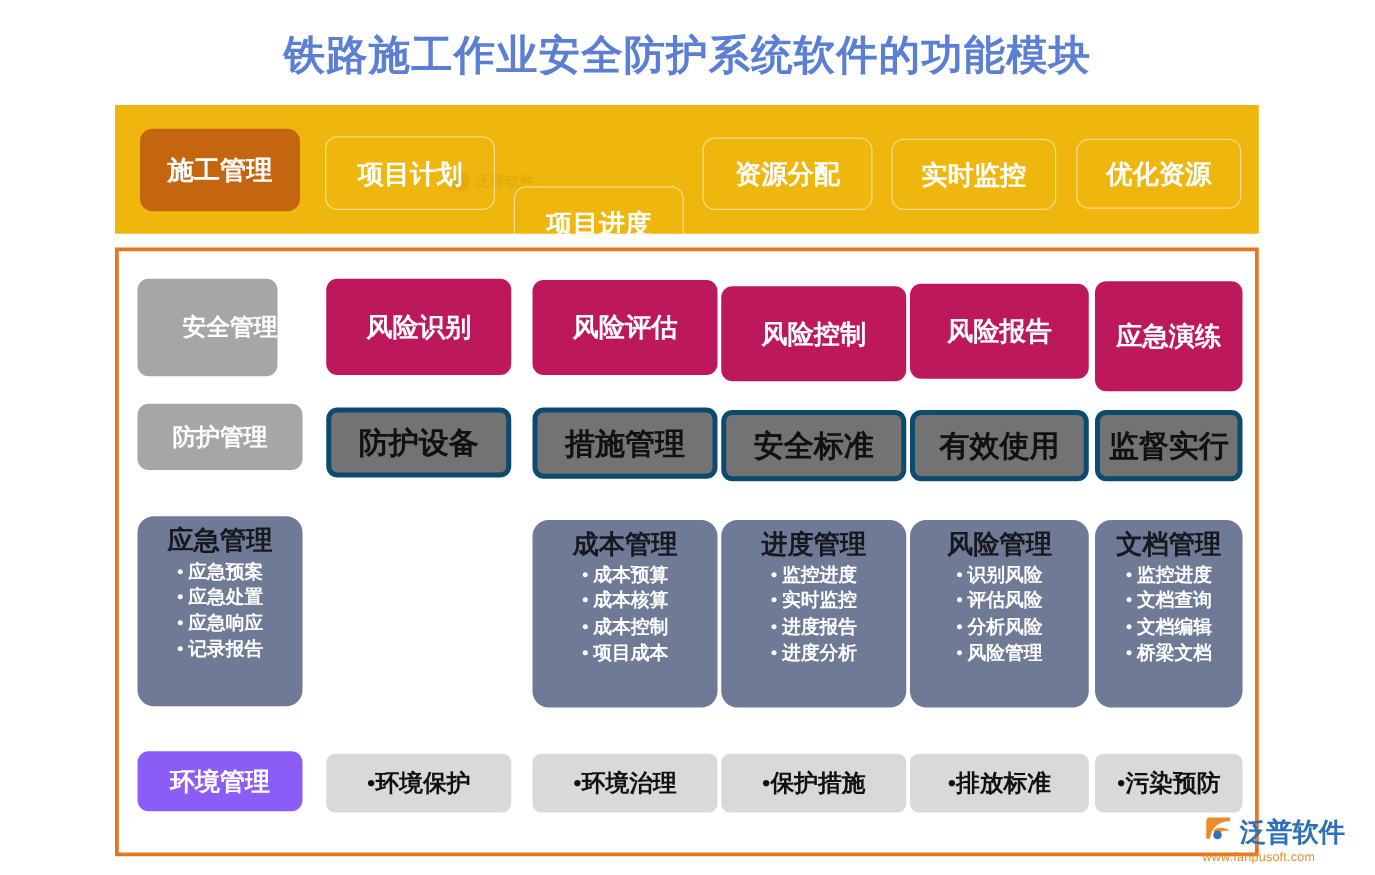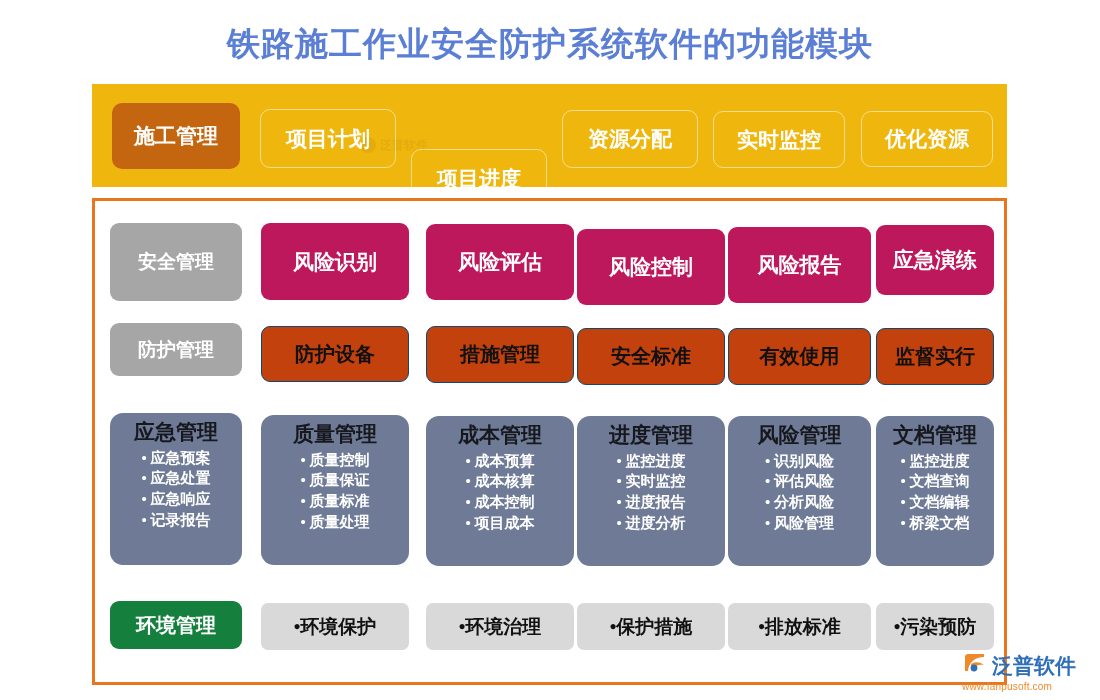--- a/index.html
+++ b/index.html
@@ -89,39 +89,39 @@
   }
 
   
   .lbl-gray{
     background:#a6a6a6;
     color:#ffffff;
     border-radius:9px;
     font-size:19px;font-weight:bold;
   }
   .lbl-dark{
-    background:#15803d;
+    background:#8b5cf6;
     color:#ffffff;
     border-radius:9px;
     font-size:20px;font-weight:bold;
   }
 
   .blue-box{
     background:#be185d;
     color:#ffffff;
     border-radius:9px;
     font-size:21px;font-weight:bold;
   }
 
   .white-box{
-    background:#c2410c;
+    background:#737373;
     color:#111111;
-    border:1px solid #0c4a6e;
+    border:4px solid #0c4a6e;
     border-radius:9px;
-    font-size:20px;font-weight:bold;
+    font-size:24px;font-weight:bold;
   }
 
   .gray-box{
     background:#d9d9d9;
     color:#111111;
     border-radius:7px;
     font-size:19px;font-weight:bold;
   }
 
   
@@ -217,36 +217,36 @@
     <div class="hdr-item ghost" style="left:621px;top:27px;width:130px;height:55px;">
       <span>实时监控</span>
     </div>
     <div class="hdr-item ghost" style="left:769px;top:27px;width:130px;height:54px;">
       <span>优化资源</span>
     </div>
   </div>
 
   <div class="panel">
 
-    <div class="cell lbl-gray" style="left:15px;top:22px;width:132px;height:78px;">
+    <div class="cell lbl-gray" style="left:15px;top:22px;width:112px;height:78px;justify-content:flex-end;">
       <span>安全管理</span>
     </div>
     <div class="cell blue-box" style="left:166px;top:22px;width:148px;height:77px;">
       <span>风险识别</span>
     </div>
     <div class="cell blue-box" style="left:331px;top:23px;width:148px;height:76px;text-align:right;">
       <span>风险评估</span>
     </div>
     <div class="cell blue-box" style="left:482px;top:28px;width:148px;height:76px;">
       <span>风险控制</span>
     </div>
     <div class="cell blue-box" style="left:633px;top:26px;width:143px;height:76px;">
       <span>风险报告</span>
     </div>
-    <div class="cell blue-box" style="left:781px;top:24px;width:118px;height:70px;">
+    <div class="cell blue-box" style="left:781px;top:24px;width:118px;height:88px;">
       <span>应急演练</span>
     </div>
 
     <div class="cell lbl-gray" style="left:15px;top:122px;width:132px;height:53px;">
       <span>防护管理</span>
     </div>
     <div class="cell white-box" style="left:166px;top:125px;width:148px;height:56px;">
       <span>防护设备</span>
     </div>
     <div class="cell white-box" style="left:331px;top:125px;width:148px;height:57px;">
@@ -265,29 +265,20 @@
     <div class="card" style="left:15px;top:212px;width:132px;height:152px;">
       <div class="card-title">应急管理</div>
       <ul class="card-list">
         <li><span class="bul">•</span><span>应急预案</span></li>
         <li><span class="bul">•</span><span>应急处置</span></li>
         <li><span class="bul">•</span><span>应急响应</span></li>
         <li><span class="bul">•</span><span>记录报告</span></li>
       </ul>
     </div>
 
-    <div class="card" style="left:166px;top:214px;width:148px;height:150px;">
-      <div class="card-title">质量管理</div>
-      <ul class="card-list">
-        <li><span class="bul">•</span><span>质量控制</span></li>
-        <li><span class="bul">•</span><span>质量保证</span></li>
-        <li><span class="bul">•</span><span>质量标准</span></li>
-        <li><span class="bul">•</span><span>质量处理</span></li>
-      </ul>
-    </div>
 
     <div class="card" style="left:331px;top:215px;width:148px;height:150px;">
       <div class="card-title">成本管理</div>
       <ul class="card-list">
         <li><span class="bul">•</span><span>成本预算</span></li>
         <li><span class="bul">•</span><span>成本核算</span></li>
         <li><span class="bul">•</span><span>成本控制</span></li>
         <li><span class="bul">•</span><span>项目成本</span></li>
       </ul>
     </div>

